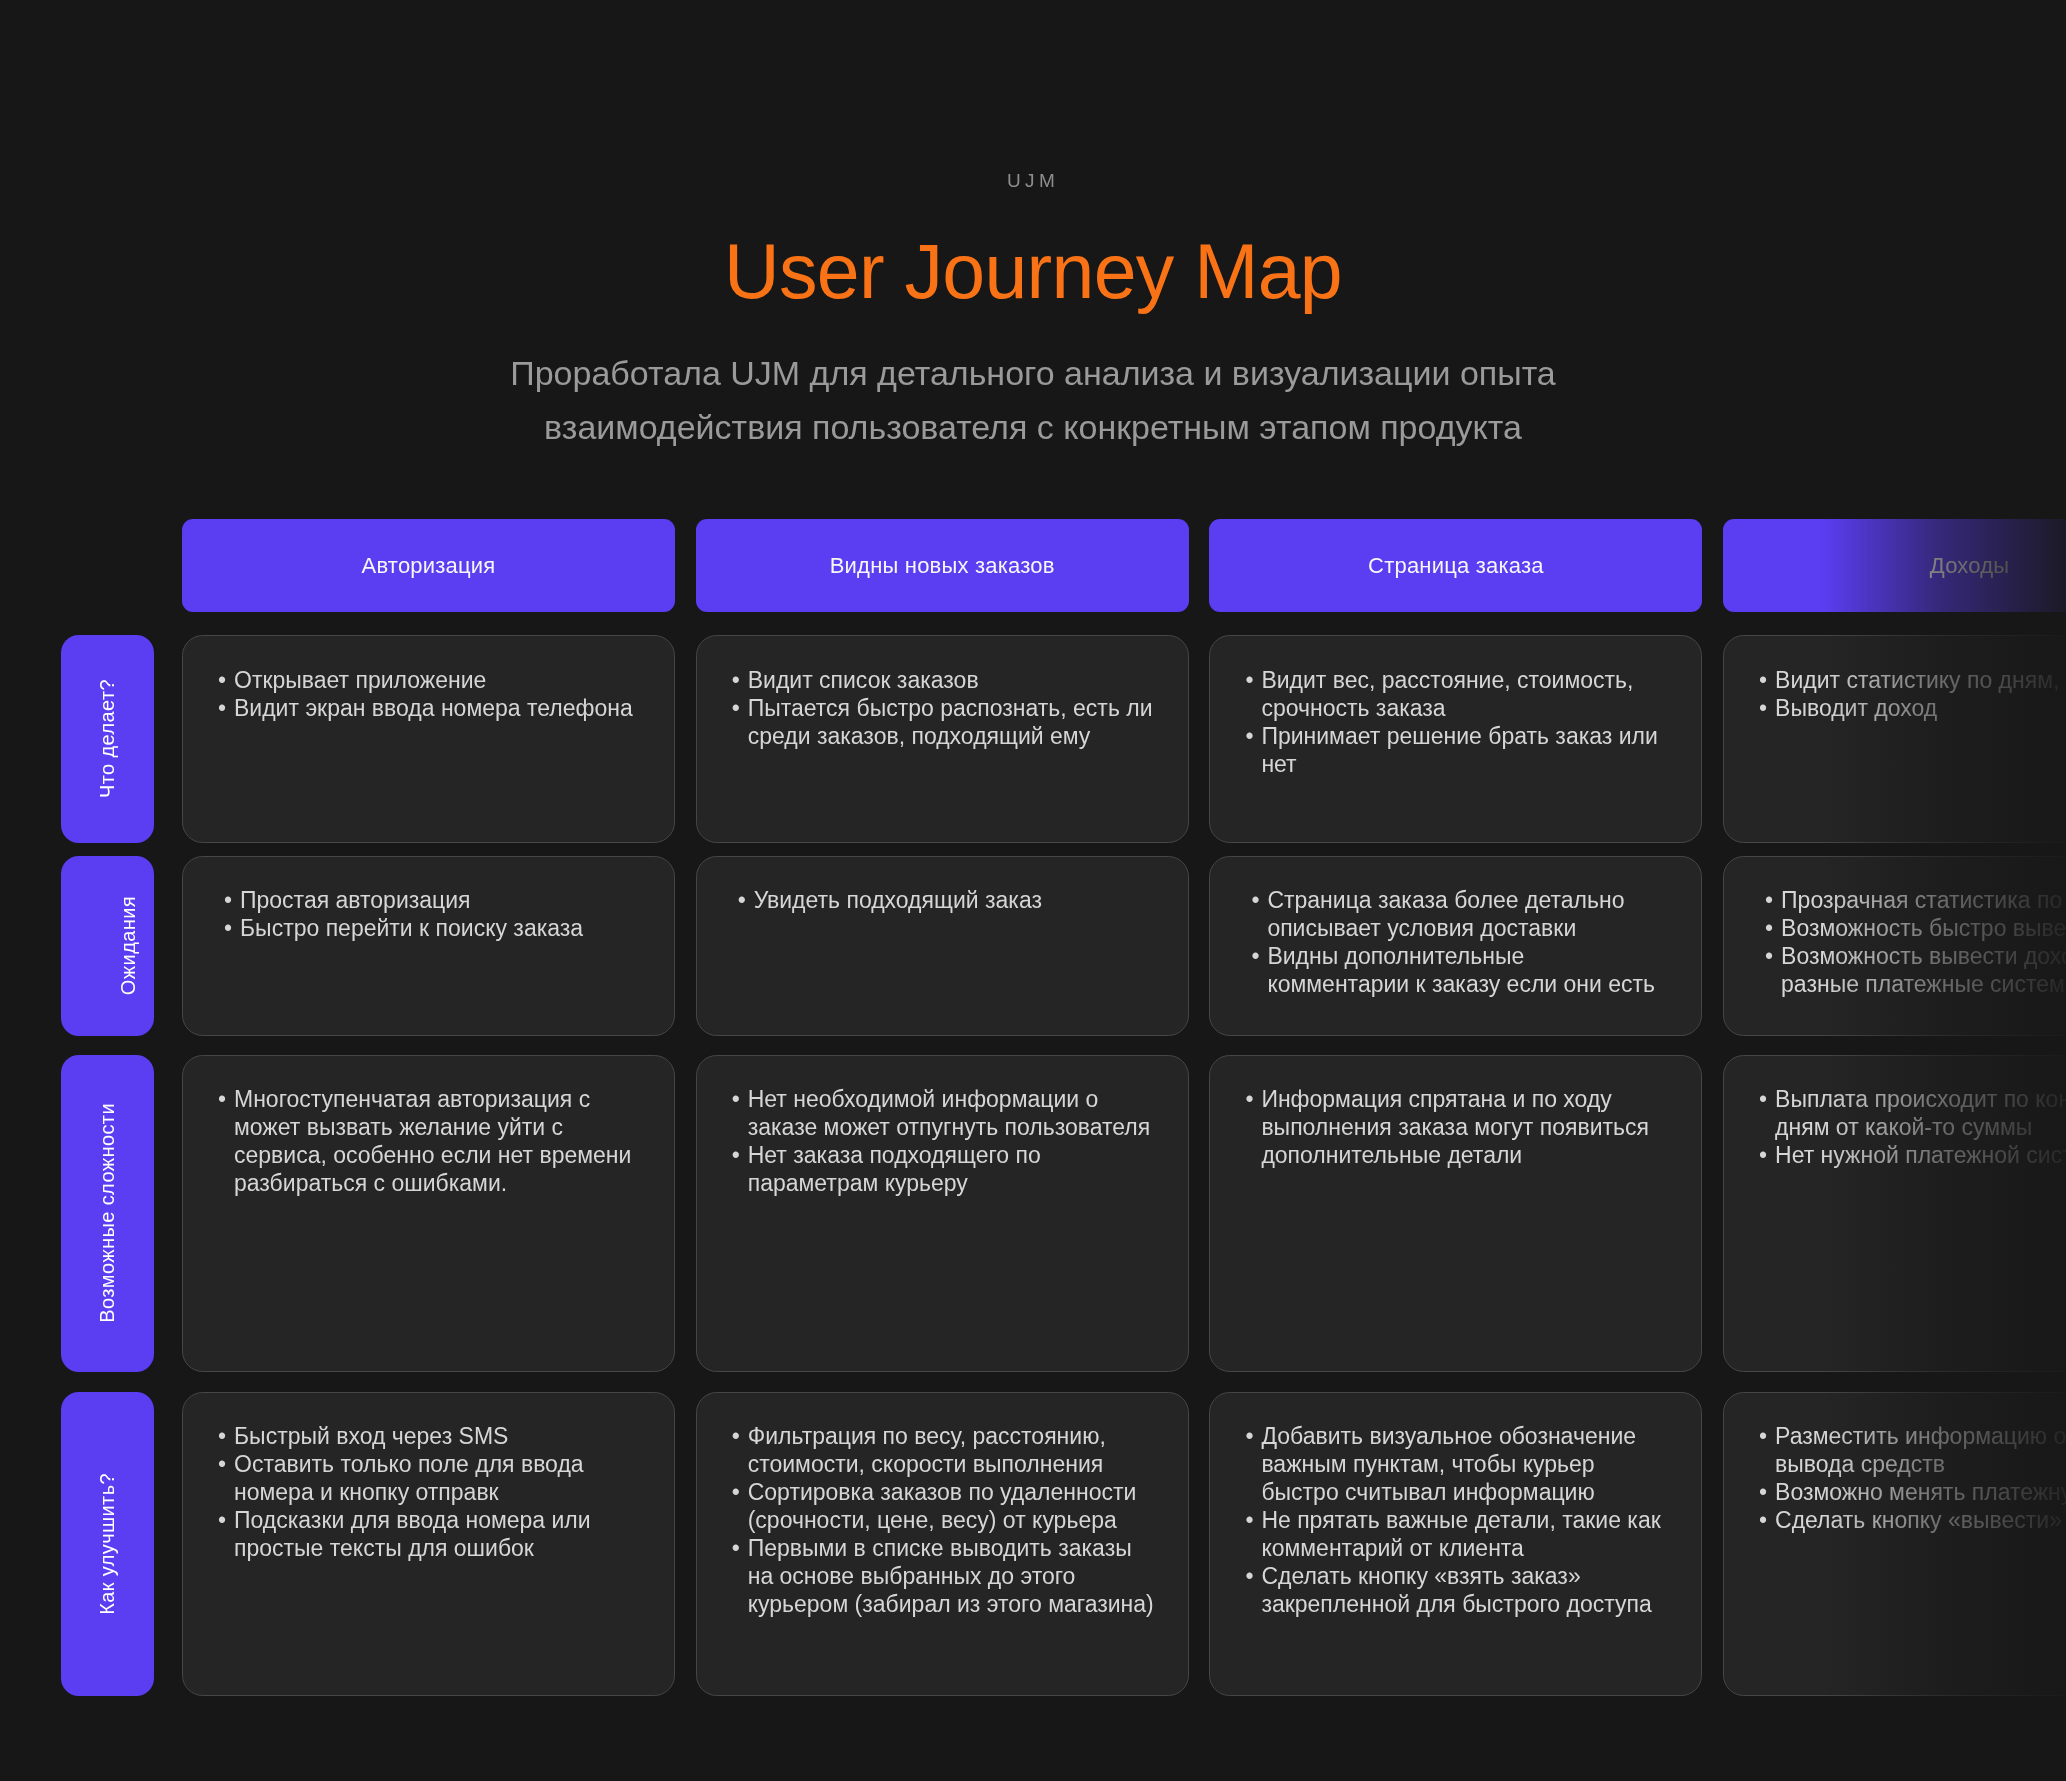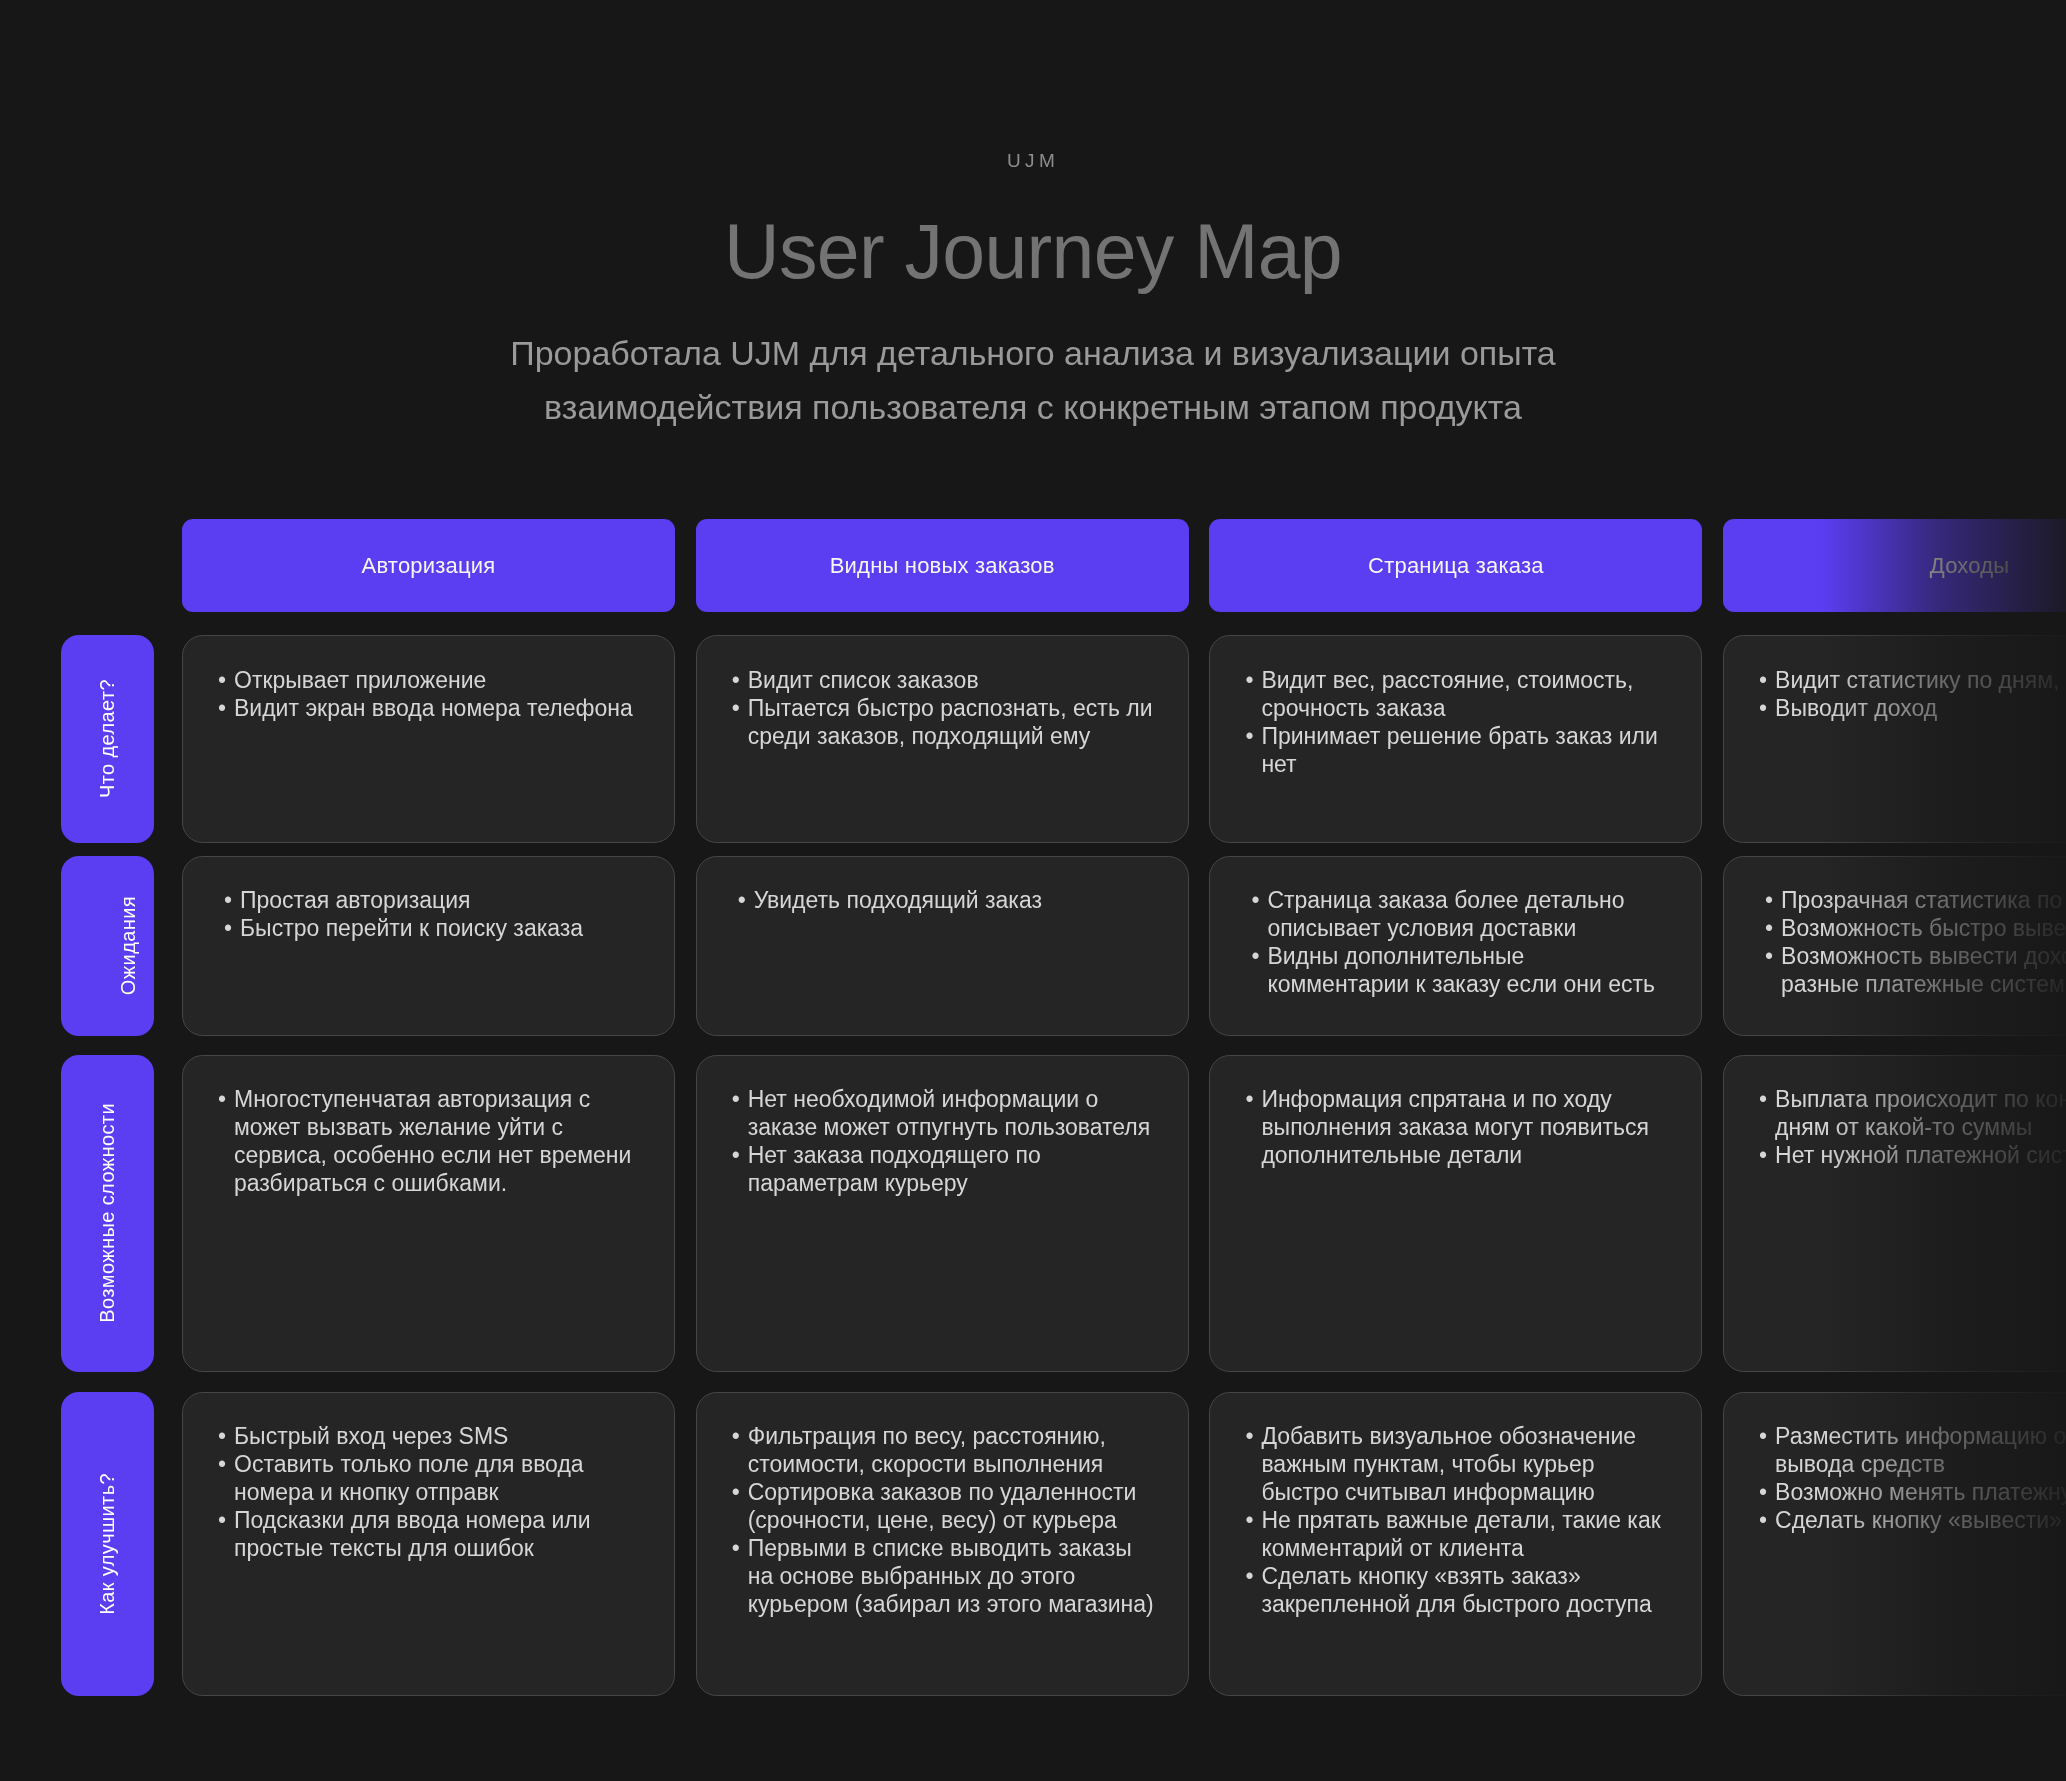--- a/index.html
+++ b/index.html
@@ -4,31 +4,31 @@
 <style>
   * { margin: 0; padding: 0; box-sizing: border-box; }
   html, body {
     width: 2066px; height: 1781px;
     background: #171717;
     overflow: hidden;
     position: relative;
     font-family: "Liberation Sans", sans-serif;
   }
   
-  .hero { text-align: center; padding-top: 151px; position: relative; z-index: 1; }
+  .hero { text-align: center; padding-top: 151px; position: relative; z-index: 1; margin-top: 20px; }
   .badge {
     font-size: 19px; line-height: 19px;
     letter-spacing: 4.4px;
     color: #8d8d8d; font-weight: 400;
   }
   .title {
     margin-top: 38px;
     font-size: 77px; line-height: 87px;
     letter-spacing: -0.7px;
-    color: #737373; font-weight: 500;
+    color: #f97316; font-weight: 500;
   }
   .subtitle {
     margin: 31px auto 0 auto;
     max-width: 1048px;
     font-size: 34px; line-height: 54px;
     color: #9a9a9a; font-weight: 400;
   }
   
   .grid { position: absolute; left: 61px; top: 519px; width: 2221px; }
   .grid-row { display: flex; }

